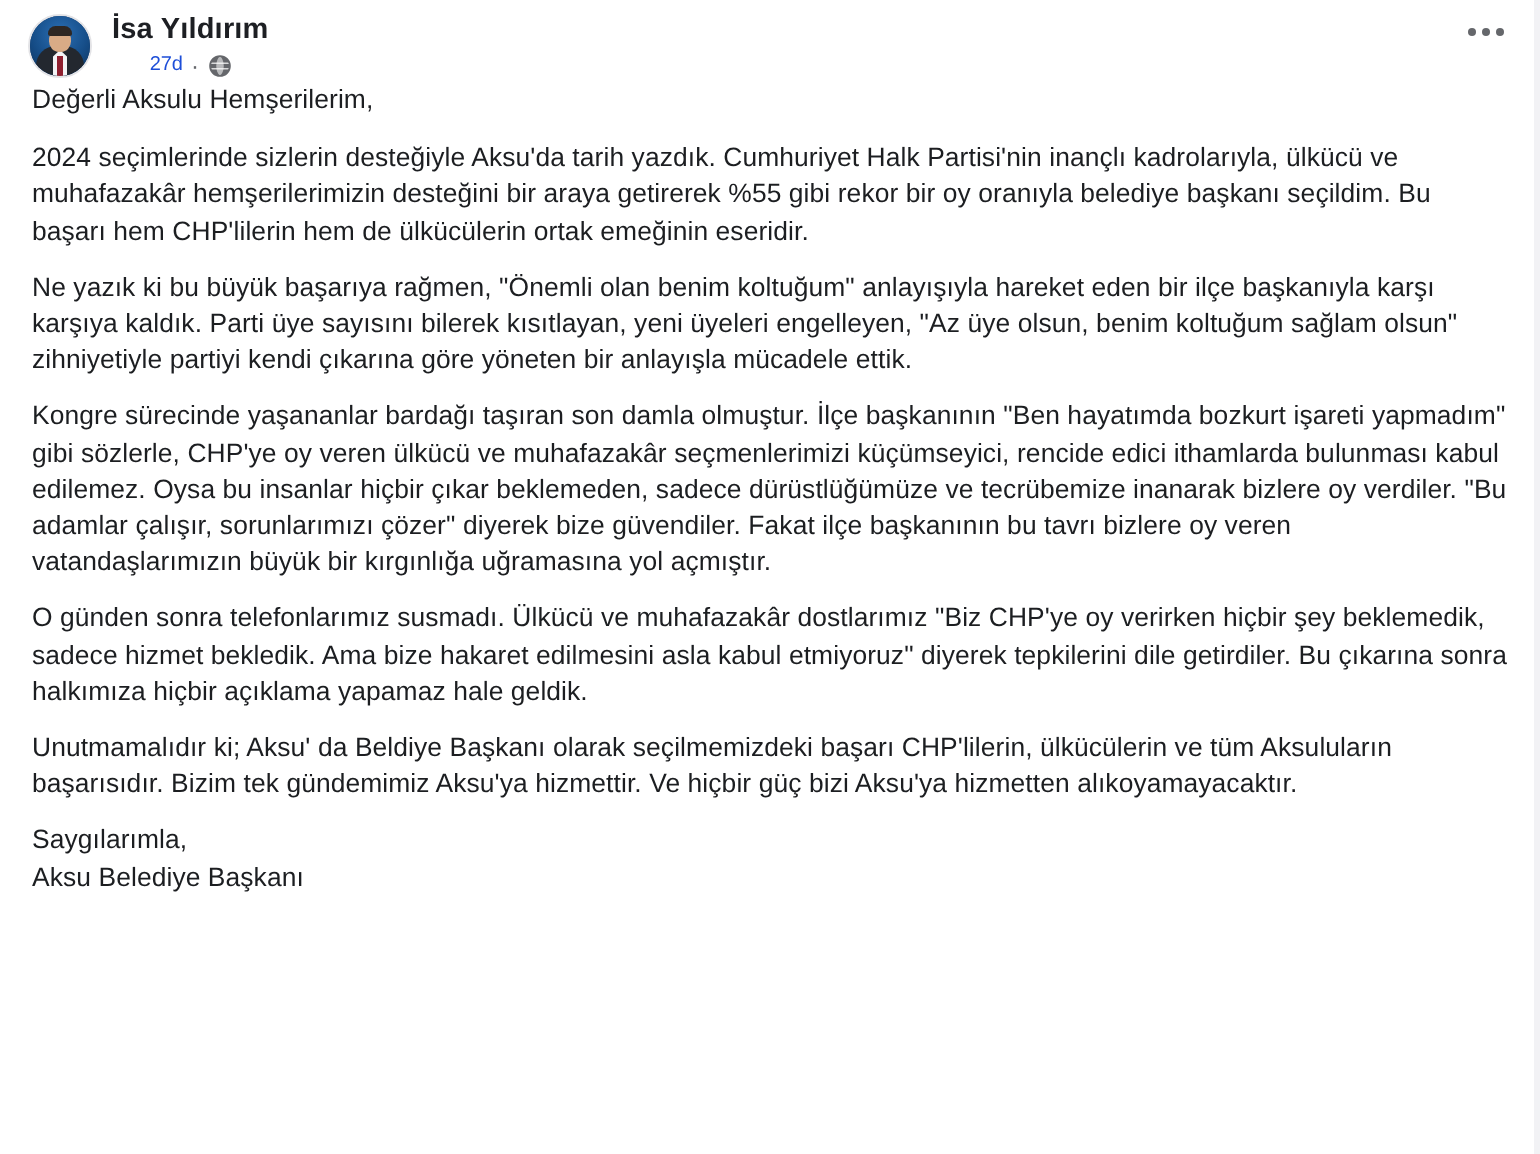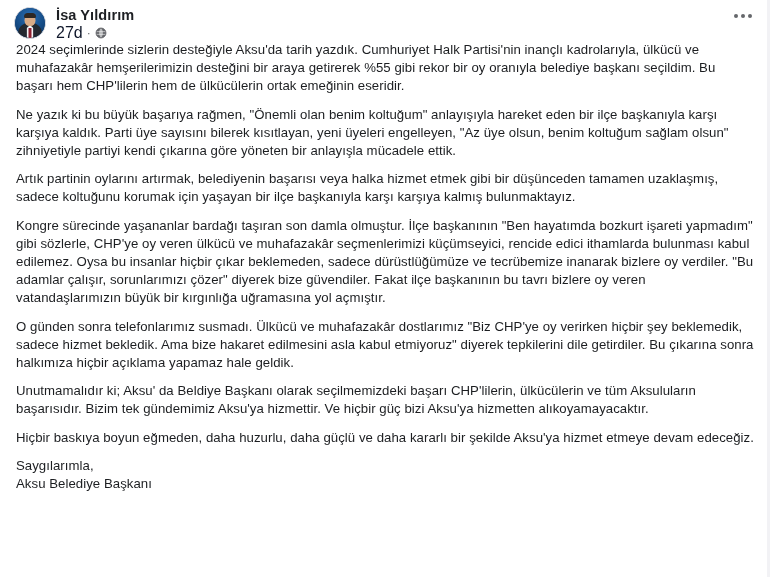--- a/index.html
+++ b/index.html
@@ -102,38 +102,39 @@
     transform: translateX(-50%);
     width: 3px;
     height: 10px;
     background: #8f2030;
   }
   .header-text {
     display: flex;
     flex-direction: column;
     justify-content: flex-start;
     padding-top: 1px;
+    align-items: center;
   }
   .author-name {
     font-size: 14.5px;
     font-weight: bold;
     color: #1d1f23;
     line-height: 17px;
     letter-spacing: 0.1px;
   }
   .meta-row {
     display: flex;
     align-items: center;
     gap: 4px;
     margin-top: 2px;
     line-height: 14px;
   }
   .timestamp {
-    font-size: 16px;
-    color: #0f172a;
+    font-size: 10px;
+    color: #1d4ed8;
   }
   .meta-dot {
     font-size: 12px;
     color: #65676b;
     line-height: 12px;
   }
   .globe-icon {
     display: inline-flex;
     align-items: center;
     color: #65676b;
@@ -216,27 +217,26 @@
 
     <div class="more-menu">
       <span></span>
       <span></span>
       <span></span>
     </div>
 
   </div>
 
   <div class="post-body">
+    <p class="first-line">Değerli Aksulu Hemşerilerim,</p>
     <p>2024 seçimlerinde sizlerin desteğiyle Aksu'da tarih yazdık. Cumhuriyet Halk Partisi'nin inançlı kadrolarıyla, ülkücü ve muhafazakâr hemşerilerimizin desteğini bir araya getirerek %55 gibi rekor bir oy oranıyla belediye başkanı seçildim. Bu başarı hem CHP'lilerin hem de ülkücülerin ortak emeğinin eseridir.</p>
     <p>Ne yazık ki bu büyük başarıya rağmen, "Önemli olan benim koltuğum" anlayışıyla hareket eden bir ilçe başkanıyla karşı karşıya kaldık. Parti üye sayısını bilerek kısıtlayan, yeni üyeleri engelleyen, "Az üye olsun, benim koltuğum sağlam olsun" zihniyetiyle partiyi kendi çıkarına göre yöneten bir anlayışla mücadele ettik.</p>
-    <p>Artık partinin oylarını artırmak, belediyenin başarısı veya halka hizmet etmek gibi bir düşünceden tamamen uzaklaşmış, sadece koltuğunu korumak için yaşayan bir ilçe başkanıyla karşı karşıya kalmış bulunmaktayız.</p>
     <p>Kongre sürecinde yaşananlar bardağı taşıran son damla olmuştur. İlçe başkanının "Ben hayatımda bozkurt işareti yapmadım" gibi sözlerle, CHP'ye oy veren ülkücü ve muhafazakâr seçmenlerimizi küçümseyici, rencide edici ithamlarda bulunması kabul edilemez. Oysa bu insanlar hiçbir çıkar beklemeden, sadece dürüstlüğümüze ve tecrübemize inanarak bizlere oy verdiler. "Bu adamlar çalışır, sorunlarımızı çözer" diyerek bize güvendiler. Fakat ilçe başkanının bu tavrı bizlere oy veren vatandaşlarımızın büyük bir kırgınlığa uğramasına yol açmıştır.</p>
     <p>O günden sonra telefonlarımız susmadı. Ülkücü ve muhafazakâr dostlarımız "Biz CHP'ye oy verirken hiçbir şey beklemedik, sadece hizmet bekledik. Ama bize hakaret edilmesini asla kabul etmiyoruz" diyerek tepkilerini dile getirdiler. Bu çıkarına sonra halkımıza hiçbir açıklama yapamaz hale geldik.</p>
     <p>Unutmamalıdır ki; Aksu' da Beldiye Başkanı olarak seçilmemizdeki başarı CHP'lilerin, ülkücülerin ve tüm Aksuluların başarısıdır. Bizim tek gündemimiz Aksu'ya hizmettir. Ve hiçbir güç bizi Aksu'ya hizmetten alıkoyamayacaktır.</p>
-    <p>Hiçbir baskıya boyun eğmeden, daha huzurlu, daha güçlü ve daha kararlı bir şekilde Aksu'ya hizmet etmeye devam edeceğiz.</p>
 
     <div class="signature">
       <div>Saygılarımla,</div>
       <div>Aksu Belediye Başkanı</div>
     </div>
   </div>
 
 </div>
 
 </body></html>

